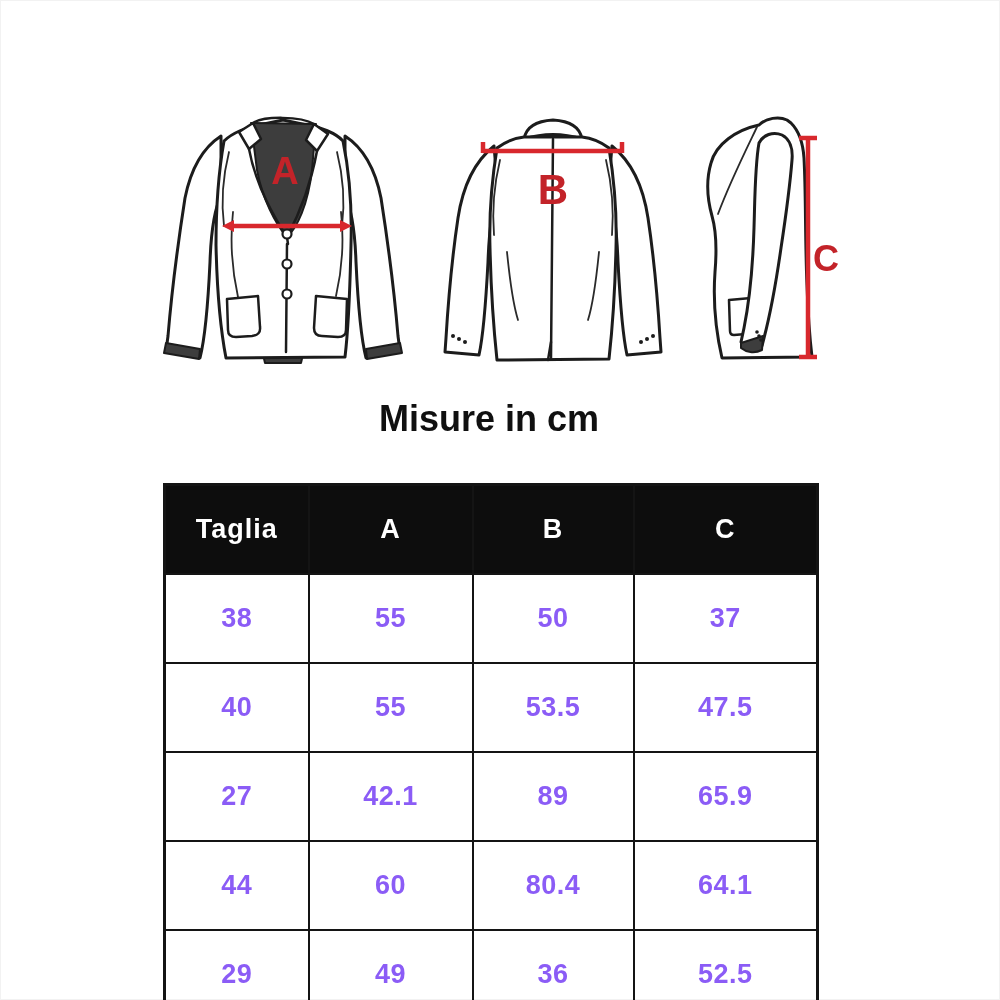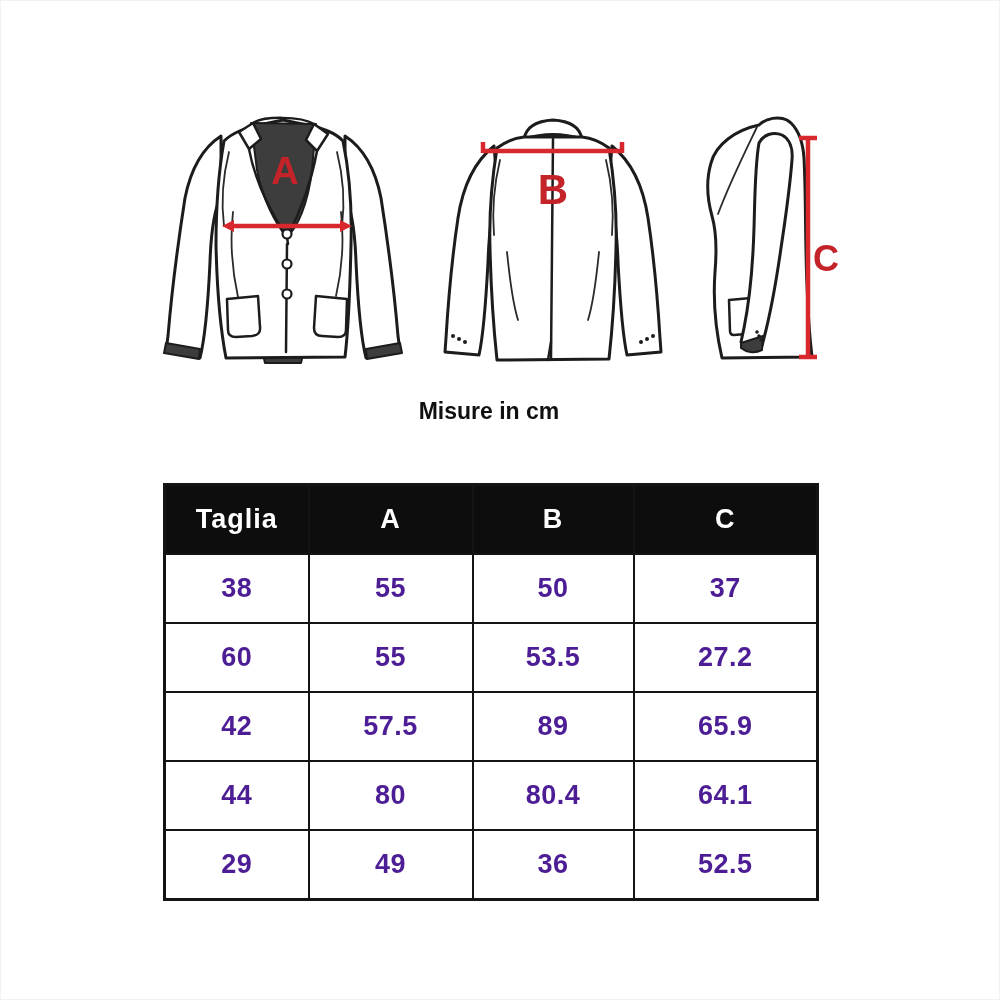--- a/index.html
+++ b/index.html
@@ -20,36 +20,36 @@
   .ln {fill:none;stroke:#1c1c1c;stroke-width:2.5;stroke-linecap:round;}
   .ln2{fill:none;stroke:#2a2a2a;stroke-width:1.8;stroke-linecap:round;}
   .btn{fill:#ffffff;stroke:#1c1c1c;stroke-width:2.2;}
   .dot{fill:#1c1c1c;}
   .red-line{stroke:#d8282d;stroke-width:4.5;fill:none;}
   .red-fill{fill:#d8282d;}
   .red-letter{fill:#c32329;font-weight:bold;font-family:"Liberation Sans","DejaVu Sans",sans-serif;}
 
   .title{
     position:absolute;left:0;top:398px;width:978px;margin:0;
-    text-align:center;font-size:23px;font-weight:bold;color:#101010;
+    text-align:center;font-size:36px;font-weight:bold;color:#101010;
   }
 
   .size-table{
     position:absolute;left:163px;top:483px;width:654px;
     border-collapse:collapse;table-layout:fixed;
     border:3px solid #141414;
   }
   .size-table th,.size-table td{
     border:2px solid #141414;text-align:center;vertical-align:middle;
-    height:65px;padding:1px;font-weight:bold;
+    height:65px;padding:11px;font-weight:bold;
   }
   .size-table thead th{
     background:#0d0d0d;color:#ffffff;font-size:27px;letter-spacing:1px;
   }
-  .size-table td{font-size:27px;color:#4c1d95;letter-spacing:.5px;}
+  .size-table td{font-size:27px;color:#8b5cf6;letter-spacing:.5px;}
   .col-taglia{width:144px;} .col-a{width:164px;} .col-b{width:161px;} .col-c{width:184px;}
 </style>
 </head>
 <body>
 
 <div class="canvas">
 
   <svg class="jacket jacket-front" viewBox="163 108 244 268">
     <g>
       <path class="w" d="M221,136 C204,147 191,168 185,198 C178,243 171,300 168,336 L166,351 L200,358 C204,342 208,305 210,262 C211,232 214,210 221,196 Z"></path>
@@ -147,34 +147,34 @@
       </tr>
     </thead>
     <tbody>
       <tr>
         <td>38</td>
         <td>55</td>
         <td>50</td>
         <td>37</td>
       </tr>
       <tr>
-        <td>60</td>
+        <td>40</td>
         <td>55</td>
         <td>53.5</td>
-        <td>27.2</td>
+        <td>47.5</td>
       </tr>
       <tr>
-        <td>42</td>
-        <td>57.5</td>
+        <td>27</td>
+        <td>42.1</td>
         <td>89</td>
         <td>65.9</td>
       </tr>
       <tr>
         <td>44</td>
-        <td>80</td>
+        <td>60</td>
         <td>80.4</td>
         <td>64.1</td>
       </tr>
       <tr>
         <td>29</td>
         <td>49</td>
         <td>36</td>
         <td>52.5</td>
       </tr>
     </tbody>

